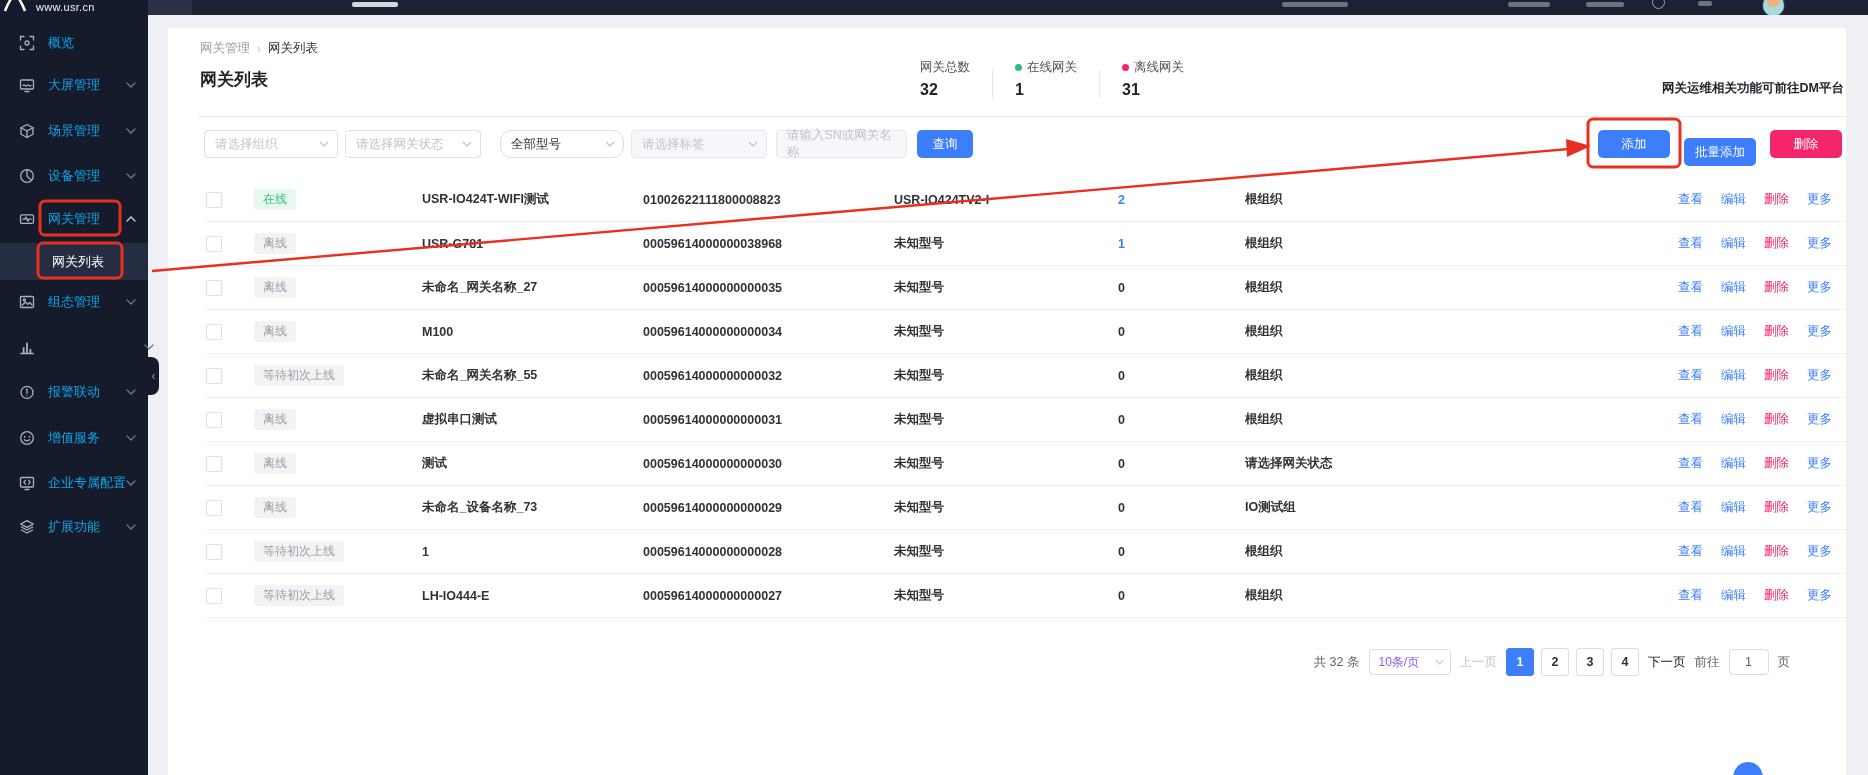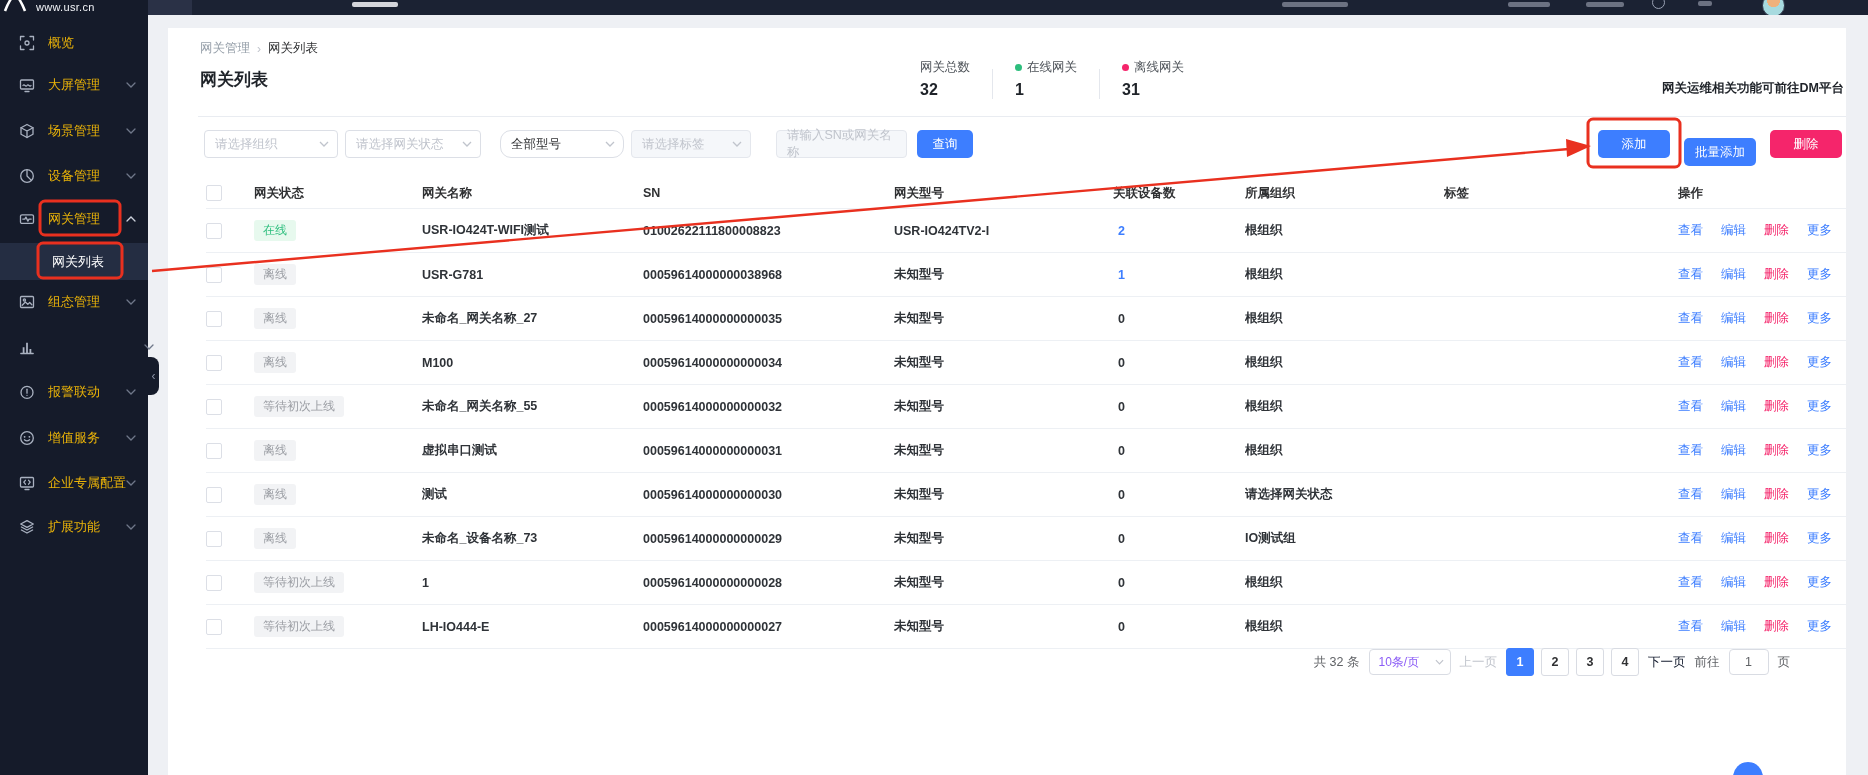--- a/index.html
+++ b/index.html
@@ -12,21 +12,21 @@
   .tp-blob.white{background:#f5f6fa;opacity:.85;}
   .tp-globe{position:absolute;left:1652px;top:-4px;width:11px;height:11px;border:1.5px solid #99a1b3;border-radius:50%;}
   .avatar{position:absolute;left:1762px;top:-6px;width:21px;height:21px;border-radius:50%;
           background:radial-gradient(circle at 50% 28%,#f0b17c 0 34%,#a7dadf 35% 100%);border:1px solid #3c4458;}
   
   .sidebar{position:absolute;left:0;top:0;width:148px;height:775px;background:#151b2a;z-index:5;}
   .brand{position:absolute;left:0;top:0;width:148px;height:17px;overflow:visible;}
   .brand-logo{position:absolute;left:2px;top:-7px;}
   .brand-text{position:absolute;left:36px;top:1px;color:#f2f4f8;font-size:11px;letter-spacing:.3px;}
   .nav-item{position:absolute;left:0;width:148px;height:36px;display:flex;align-items:center;
-            padding:0 12px 0 19px;box-sizing:border-box;color:#eab308;font-size:13px;cursor:pointer;}
+            padding:0 12px 0 19px;box-sizing:border-box;color:#0ea5e9;font-size:13px;cursor:pointer;}
   .nav-item .nicon{width:16px;height:16px;margin-right:13px;flex:0 0 16px;display:flex;align-items:center;}
   .nav-item .nlabel{flex:1;white-space:nowrap;overflow:hidden;}
   .nav-item .nchev{flex:0 0 auto;display:flex;}
   .nav-sub{background:#242d42;color:#fff;padding-left:52px;height:37px;}
   .handle{position:absolute;left:148px;top:357px;width:11px;height:38px;background:#151b2a;z-index:6;
           border-radius:0 8px 8px 0;display:flex;align-items:center;justify-content:center;
           color:#8a93a6;font-size:12px;cursor:pointer;}
   
   .card{position:absolute;left:168px;top:28px;width:1678px;bottom:0;background:#fff;z-index:2;}
   .breadcrumb{position:absolute;left:32px;top:12px;font-size:12.5px;display:flex;gap:7px;align-items:center;}
@@ -323,51 +323,38 @@
       </span>
   </div>
   <div class="ctrl sel-dark" style="left:332px;width:124px;border-radius:11px;">
     <span>全部型号</span>
       <span class="chev">
         <svg width="10" height="6" viewBox="0 0 10 6">
           <polyline points="1,1 5,5 9,1" fill="none" stroke="#c0c4cc" stroke-width="1.3"></polyline>
         </svg>
       </span>
   </div>
-  <div class="ctrl grayed" style="left:463px;width:120px;">
+  <div class="ctrl grayed" style="left:463px;width:136px;">
     <span>请选择标签</span>
       <span class="chev">
         <svg width="10" height="6" viewBox="0 0 10 6">
           <polyline points="1,1 5,5 9,1" fill="none" stroke="#c0c4cc" stroke-width="1.3"></polyline>
         </svg>
       </span>
   </div>
   <div class="ctrl grayed" style="left:608px;width:131px;cursor:text;">
     <span>请输入SN或网关名称</span>
   </div>
   <button class="btn blue" style="left:749px;width:56px;">查询</button>
 
   <button class="btn blue" style="left:1430px;width:72px;">添加</button>
   <button class="btn blue" style="left:1516px;width:72px;margin-top:8px;">批量添加</button>
   <button class="btn pink" style="left:1602px;width:72px;">删除</button>
 
   <div class="table" id="gw-table">
-      <div class="trow thead">
-        <div class="cell">
-          <div class="cbx"></div>
-        </div>
-        <div class="cell">网关状态</div>
-        <div class="cell">网关名称</div>
-        <div class="cell">SN</div>
-        <div class="cell">网关型号</div>
-        <div class="cell">关联设备数</div>
-        <div class="cell">所属组织</div>
-        <div class="cell">标签</div>
-        <div class="cell">操作</div>
-      </div>
       <div class="trow">
         <div class="cell">
           <div class="cbx"></div>
         </div>
         <div class="cell"><span class="tag online">在线</span></div>
         <div class="cell">USR-IO424T-WIFI测试</div>
         <div class="cell">01002622111800008823</div>
         <div class="cell">USR-IO424TV2-I</div>
         <div class="cell"><span class="dev-num link">2</span></div>
         <div class="cell">根组织</div>

